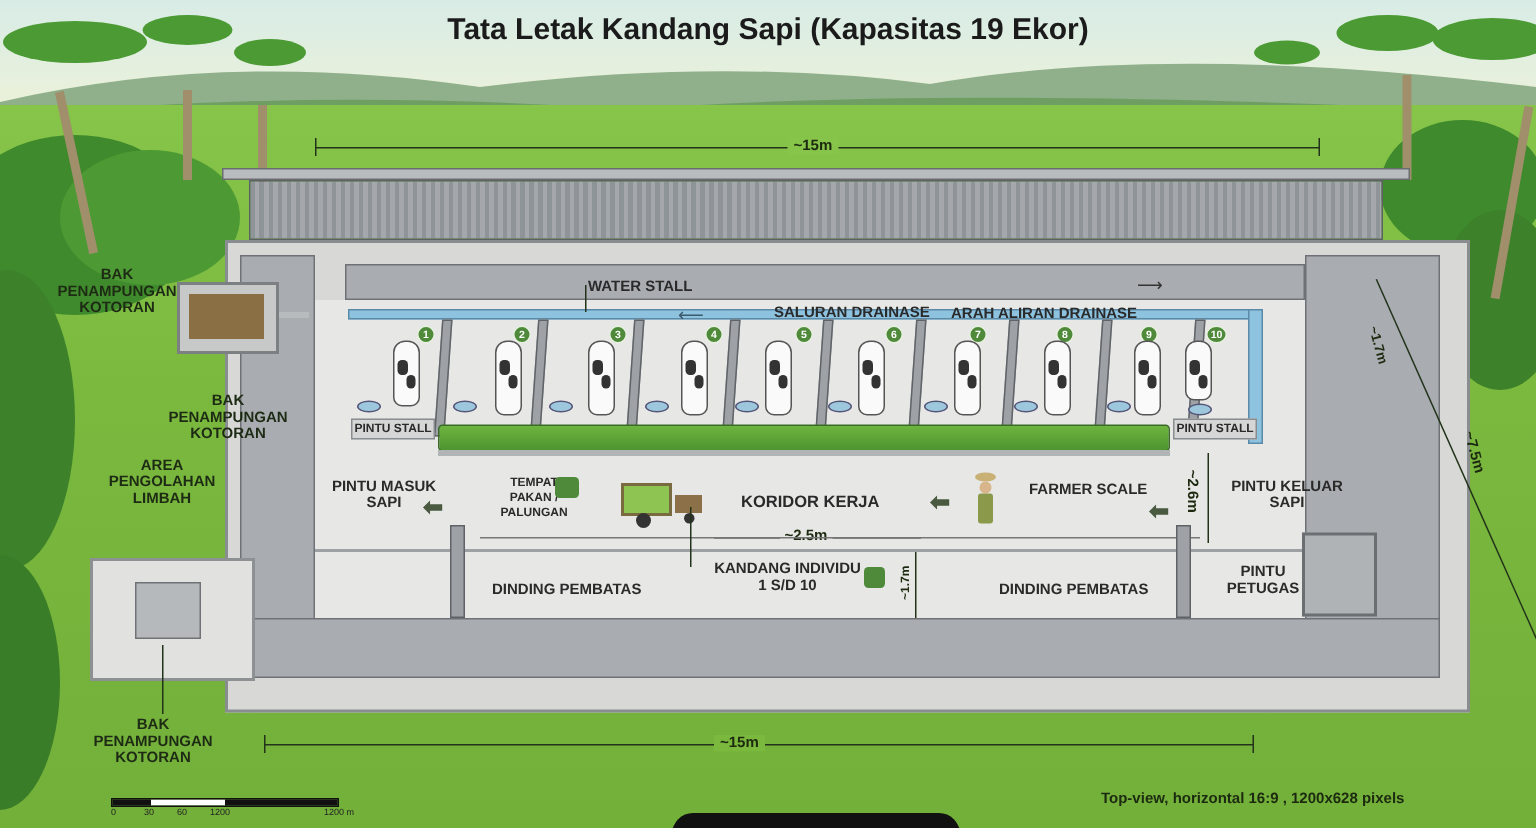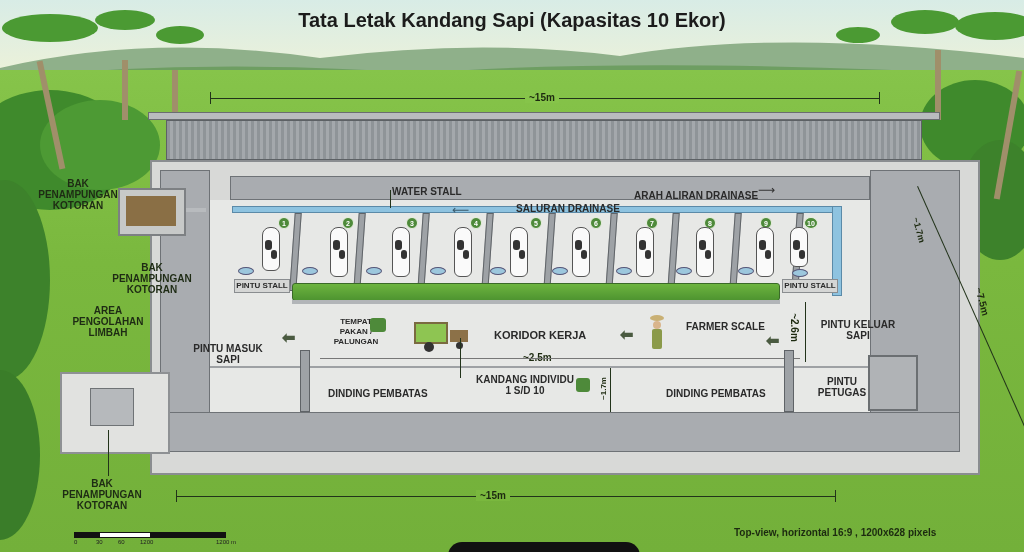--- a/index.html
+++ b/index.html
@@ -60,21 +60,21 @@
   <div class="abs palm-trunk" style="left:105px;top:30px;height:130px;transform:rotate(10deg);"></div>
 </div>
 <svg class="abs" style="left:830px;top:0;" width="194" height="70" viewBox="0 0 194 70">
   <g fill="#4b9a33">
       <ellipse cx="95" cy="22" rx="34" ry="12"></ellipse>
       <ellipse cx="165" cy="26" rx="40" ry="14"></ellipse>
       <ellipse cx="28" cy="35" rx="22" ry="8"></ellipse>
     </g>
 </svg>
 
-<div class="abs title">Tata Letak Kandang Sapi (Kapasitas 10 Ekor)</div>
+<div class="abs title">Tata Letak Kandang Sapi (Kapasitas 19 Ekor)</div>
 
 <div class="abs" style="left:210px;top:92px;width:670px;">
   <div class="abs dimline" style="left:0;top:6px;width:670px;"></div>
   <div class="abs vline" style="left:0;top:0;height:12px;"></div>
   <div class="abs vline" style="left:669px;top:0;height:12px;"></div>
   <div class="abs dim" style="left:315px;top:0;background:#86c44a;padding:0 4px;">~15m</div>
 </div>
 
 <div class="abs" style="left:148px;top:112px;width:792px;height:50px;">
   <div class="abs" style="left:0;top:0;width:792px;height:8px;background:#b9bcbf;border:1px solid #6a6d70;"></div>
@@ -89,21 +89,21 @@
 
 <div class="abs floor" style="left:210px;top:200px;width:660px;height:212px;"></div>
 
 <div class="abs" style="left:232px;top:206px;width:610px;height:7px;background:#8ec3e0;border:1px solid #5b8aa8;"></div>
 <div class="abs" style="left:832px;top:206px;width:10px;height:90px;background:#8ec3e0;border:1px solid #5b8aa8;"></div>
 
 <div class="abs lbl" style="left:392px;top:186px;">Water Stall</div>
 <div class="abs vline" style="left:390px;top:190px;height:18px;"></div>
 <div class="abs" style="left:452px;top:203px;font-size:12px;color:#3b5a6b;">⟵</div>
 <div class="abs lbl" style="left:488px;top:203px;margin-left:28px;">Saluran Drainase</div>
-<div class="abs lbl" style="left:634px;top:190px;">Arah Aliran Drainase</div>
+<div class="abs lbl" style="left:634px;top:204px;">Arah Aliran Drainase</div>
 <div class="abs" style="left:758px;top:183px;font-size:12px;color:#333;">⟶</div>
 
 <div class="abs" style="left:232px;top:213px;width:610px;height:80px;">
 
   <div class="abs" style="left:0;top:0;width:58px;height:78px;">
     <div class="abs stallnum" style="left:46px;top:4px;">1</div>
     <div class="abs cow" style="left:30px;top:14px;">
         <div class="spot1"></div>
         <div class="spot2"></div>
       </div>
@@ -220,21 +220,21 @@
 <div class="abs lbl dark" style="left:38px;top:178px;width:80px;">Bak Penampungan Kotoran</div>
 <div class="abs lbl dark" style="left:112px;top:262px;width:80px;">Bak Penampungan Kotoran</div>
 <div class="abs lbl dark" style="left:72px;top:305px;width:72px;">Area Pengolahan Limbah</div>
 
 <div class="abs" style="left:60px;top:372px;width:110px;height:82px;background:#e1e2e0;border:2px solid #8e9194;">
   <div class="abs" style="left:28px;top:14px;width:44px;height:38px;background:#b6b9bc;border:1px solid #6f7376;"></div>
 </div>
 <div class="abs vline" style="left:108px;top:430px;height:46px;"></div>
 <div class="abs lbl dark" style="left:62px;top:478px;width:80px;">Bak Penampungan Kotoran</div>
 
-<div class="abs lbl" style="left:188px;top:319px;width:80px;margin-top:24px;">Pintu Masuk Sapi</div>
+<div class="abs lbl" style="left:216px;top:319px;width:80px;">Pintu Masuk Sapi</div>
 <div class="abs" style="left:282px;top:328px;font-size:16px;color:#4a5a40;font-weight:bold;">⬅</div>
 <div class="abs lbl" style="left:328px;top:317px;width:56px;font-size:8px;line-height:10px;">Tempat Pakan / Palungan</div>
 <div class="abs" style="left:370px;top:318px;width:16px;height:14px;background:#4e8a3a;border-radius:3px;"></div>
 <div class="abs" style="left:414px;top:322px;width:62px;height:30px;">
   <div class="abs" style="left:0;top:0;width:34px;height:22px;background:#8ec552;border:2px solid #7a6a40;"></div>
   <div class="abs" style="left:36px;top:8px;width:18px;height:12px;background:#8c7148;"></div>
   <div class="abs" style="left:10px;top:20px;width:10px;height:10px;border-radius:50%;background:#333;"></div>
   <div class="abs" style="left:42px;top:20px;width:7px;height:7px;border-radius:50%;background:#333;"></div>
 </div>
 <div class="abs lbl" style="left:494px;top:330px;font-size:11px;">Koridor Kerja</div>

